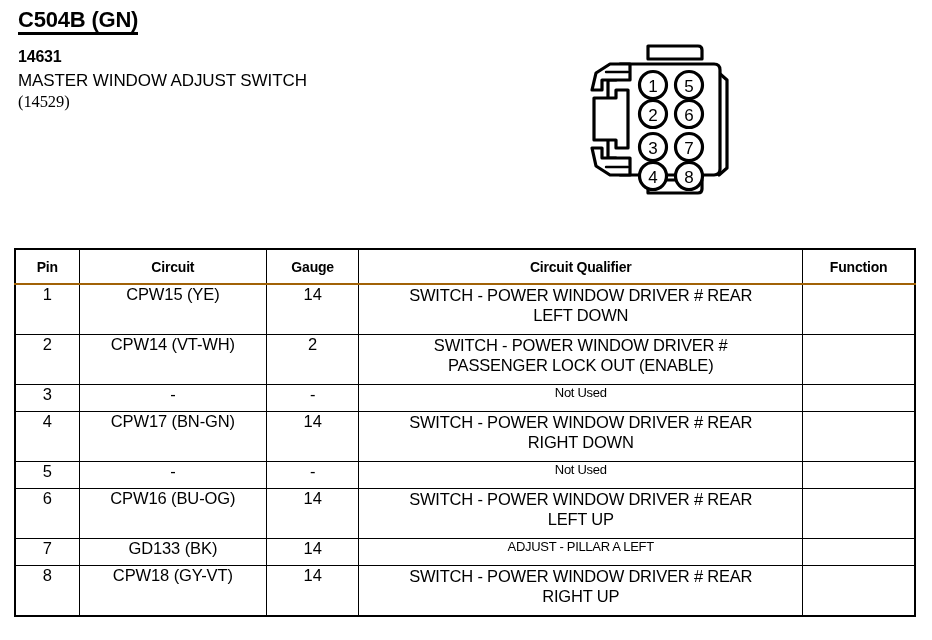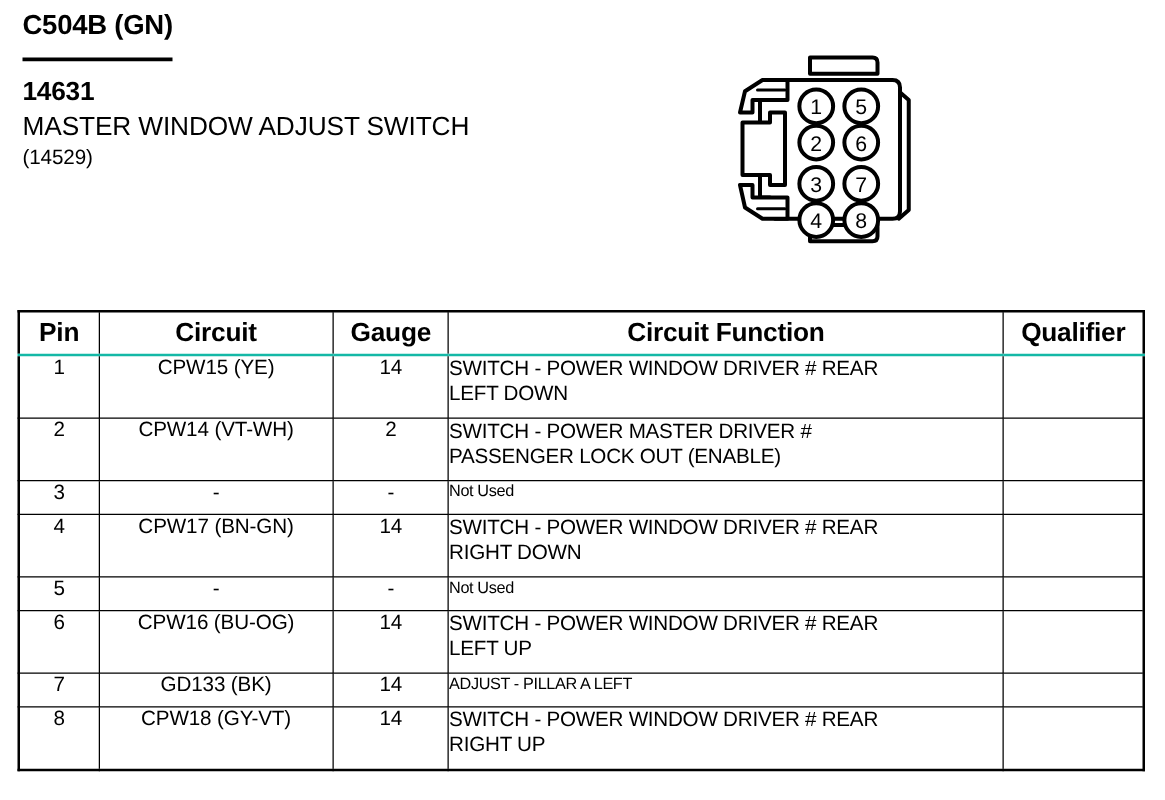--- a/index.html
+++ b/index.html
@@ -22,41 +22,42 @@
     left: 18px;
     top: 8px;
     width: 560px;
   }
   #connector-title {
     font-size: 22px;
     font-weight: bold;
     letter-spacing: -0.2px;
     display: inline-block;
     border-bottom: 3px solid #000;
-    padding-bottom: 15px;
+    padding-bottom: 1px;
     line-height: 1.05;
   }
   #part-number {
-    font-size: 21px;
+    font-size: 16px;
     font-weight: bold;
     margin-top: 14px;
     line-height: 1.05;
     letter-spacing: -0.2px;
   }
   #part-name {
-    font-size: 21px;
+    font-size: 17px;
     margin-top: 5px;
     line-height: 1.15;
     letter-spacing: -0.1px;
   }
   #part-alt-number {
     font-size: 16.5px;
     margin-top: 3px;
     line-height: 1.15;
     letter-spacing: -0.1px;
+    font-family: Liberation Serif, serif;
   }
 
   
   #connector-illustration {
     position: absolute;
     left: 586px;
     top: 28px;
     width: 180px;
     height: 180px;
   }
@@ -75,42 +76,42 @@
     width: 902px;
     border: 2px solid #000;
   }
   table#pin-table td, table#pin-table th {
     border: 1px solid #000;
     border-collapse: collapse;
     padding: 0;
     vertical-align: top;
   }
   table#pin-table thead th {
-    border-bottom: 2px solid #14b8a6;
-    font-size: 21px;
+    border-bottom: 2px solid #a16207;
+    font-size: 14px;
     font-weight: bold;
     text-align: center;
     height: 33px;
     vertical-align: middle;
     letter-spacing: -0.2px;
   }
   .col-pin      { width: 64px; }
   .col-circuit  { width: 187px; }
   .col-gauge    { width: 92px; }
   .col-function { width: 443px; }
   .col-qual     { width: 112px; }
 
   .cell-pin, .cell-circuit, .cell-gauge {
     text-align: center;
     font-size: 16.5px;
     padding-top: 5px;
     letter-spacing: -0.1px;
   }
   .cell-function {
-    text-align: left;
+    text-align: center;
     font-size: 16.5px;
     padding: 4px 0 0 5px;
     line-height: 1.22;
     letter-spacing: -0.2px;
     white-space: pre-line;
   }
   tr.row-tall td { height: 49px; }
   tr.row-short td { height: 26px; }
   tr.row-short .cell-function {
     font-size: 13px;
@@ -199,38 +200,38 @@
         <col class="col-circuit">
         <col class="col-gauge">
       <col class="col-function">
         <col class="col-qual">
     </colgroup>
     <thead>
       <tr>
         <th>Pin</th>
         <th>Circuit</th>
         <th>Gauge</th>
-        <th>Circuit Function</th>
-        <th>Qualifier</th>
+        <th>Circuit Qualifier</th>
+        <th>Function</th>
       </tr>
     </thead>
     <tbody id="pin-table-body">
         <tr class="row-tall">
           <td class="cell-pin">1</td>
           <td class="cell-circuit">CPW15 (YE)</td>
           <td class="cell-gauge">14</td>
           <td class="cell-function">SWITCH - POWER WINDOW DRIVER # REAR
 LEFT DOWN</td>
           <td class="cell-qual"></td>
         </tr>
         <tr class="row-tall">
           <td class="cell-pin">2</td>
           <td class="cell-circuit">CPW14 (VT-WH)</td>
           <td class="cell-gauge">2</td>
-          <td class="cell-function">SWITCH - POWER MASTER DRIVER #
+          <td class="cell-function">SWITCH - POWER WINDOW DRIVER #
 PASSENGER LOCK OUT (ENABLE)</td>
           <td class="cell-qual"></td>
         </tr>
         <tr class="row-short">
           <td class="cell-pin">3</td>
           <td class="cell-circuit">-</td>
           <td class="cell-gauge">-</td>
           <td class="cell-function">Not Used</td>
           <td class="cell-qual"></td>
         </tr>

